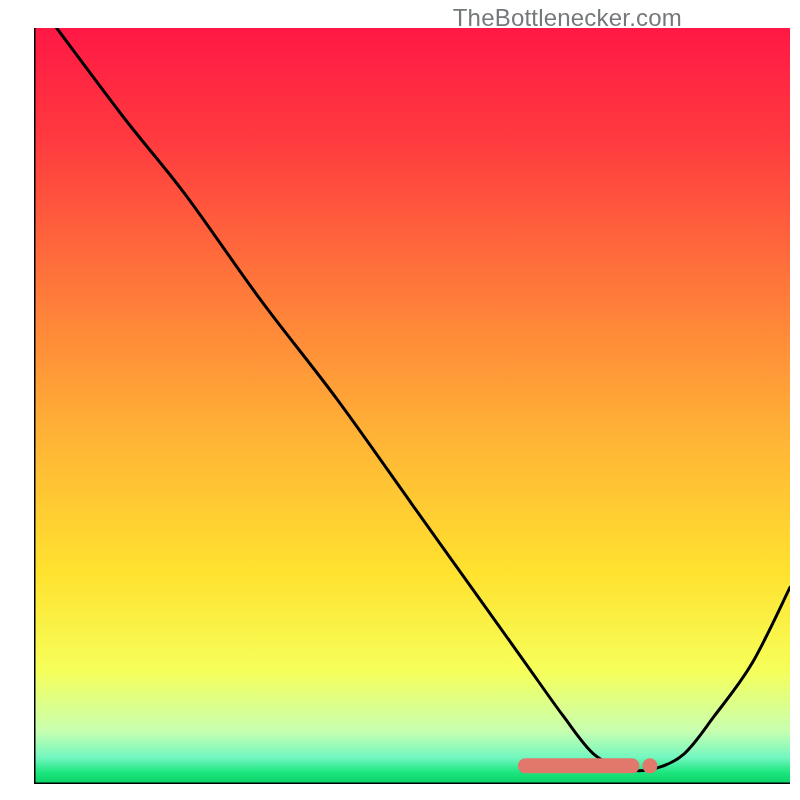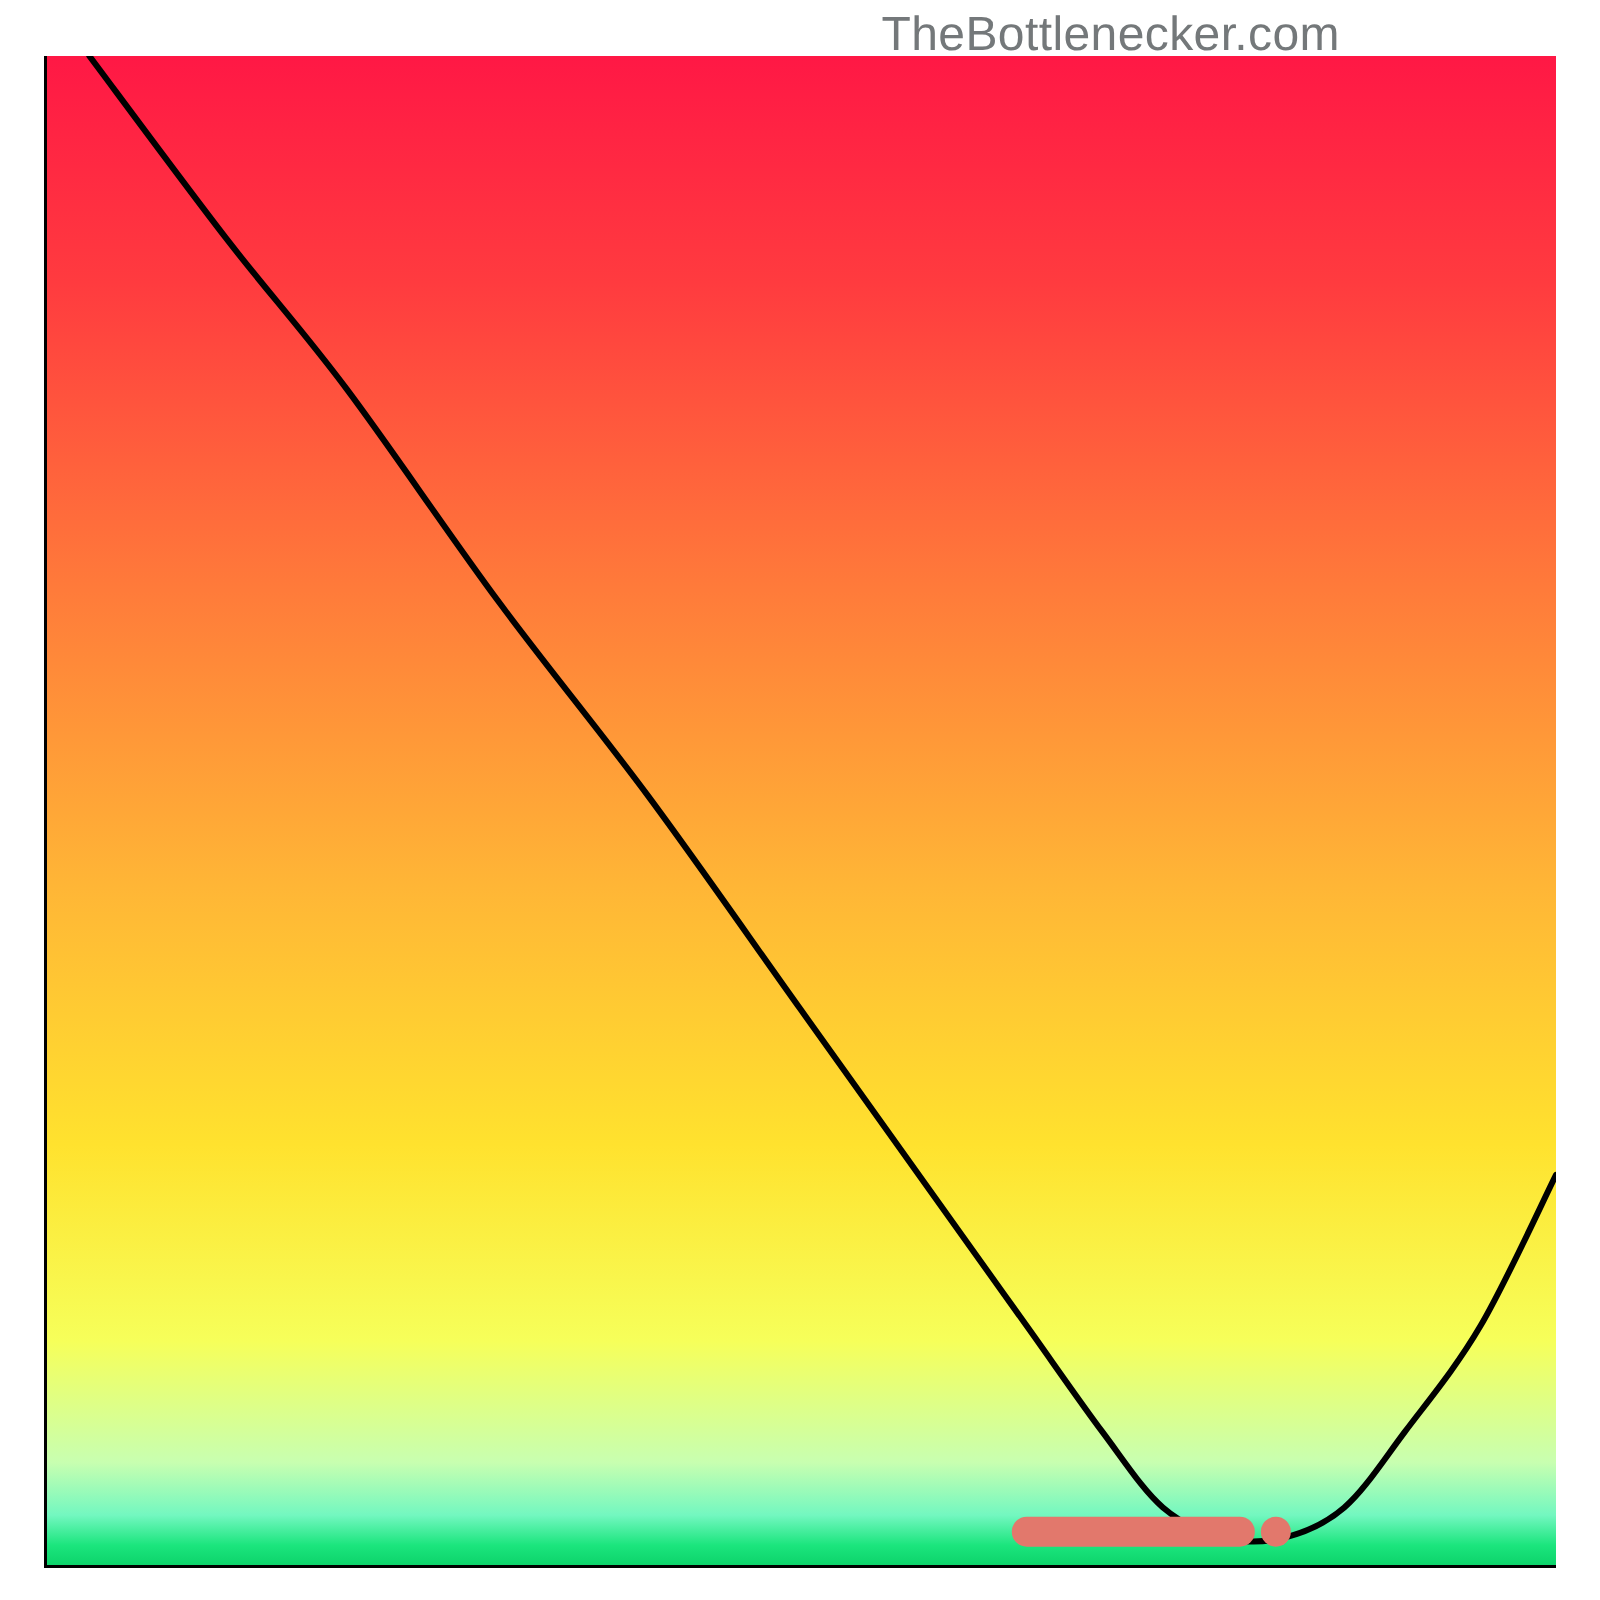--- a/index.html
+++ b/index.html
@@ -8,20 +8,21 @@
     width: 800px;
     height: 800px;
     overflow: hidden;
     background: #ffffff;
     font-family: Arial, Helvetica, sans-serif;
   }
   .wrap {
     position: relative;
     width: 682px;
     height: 800px;
+    margin-left: 12px;
   }
   .attribution {
     position: absolute;
     top: 4px;
     right: 12px;
     font-size: 24px;
     color: #74787a;
     letter-spacing: 0.2px;
   }
   .plot {

